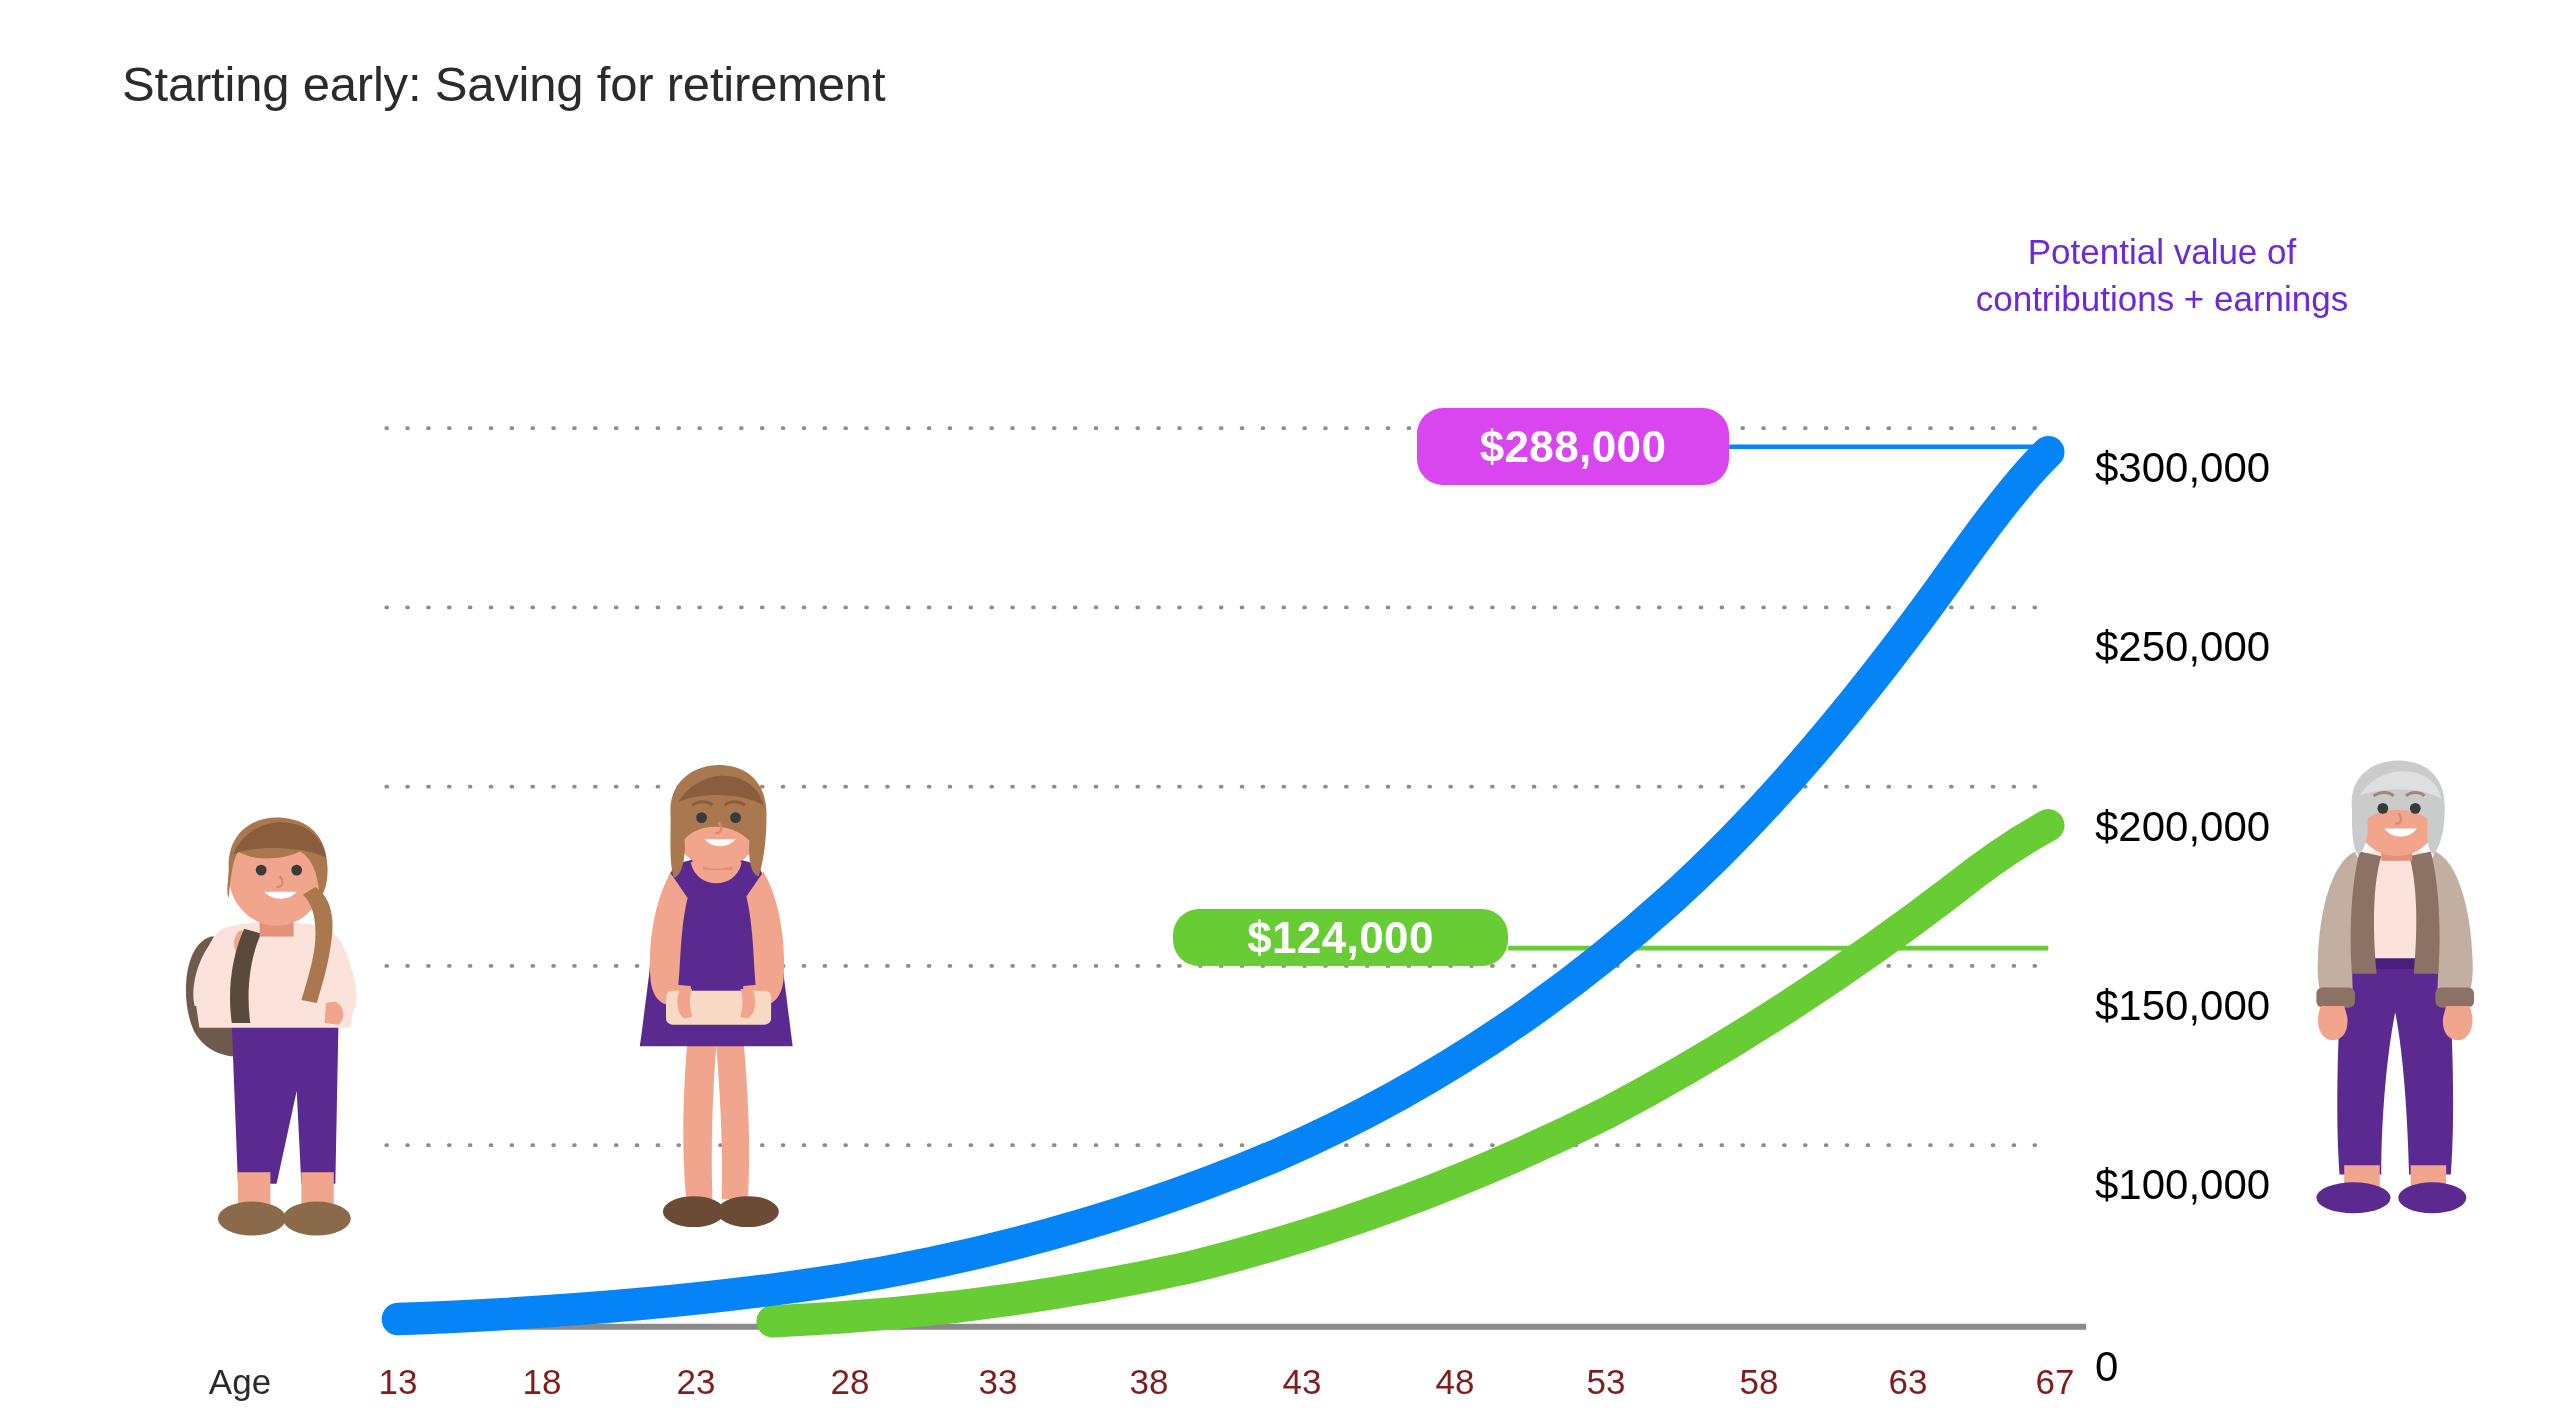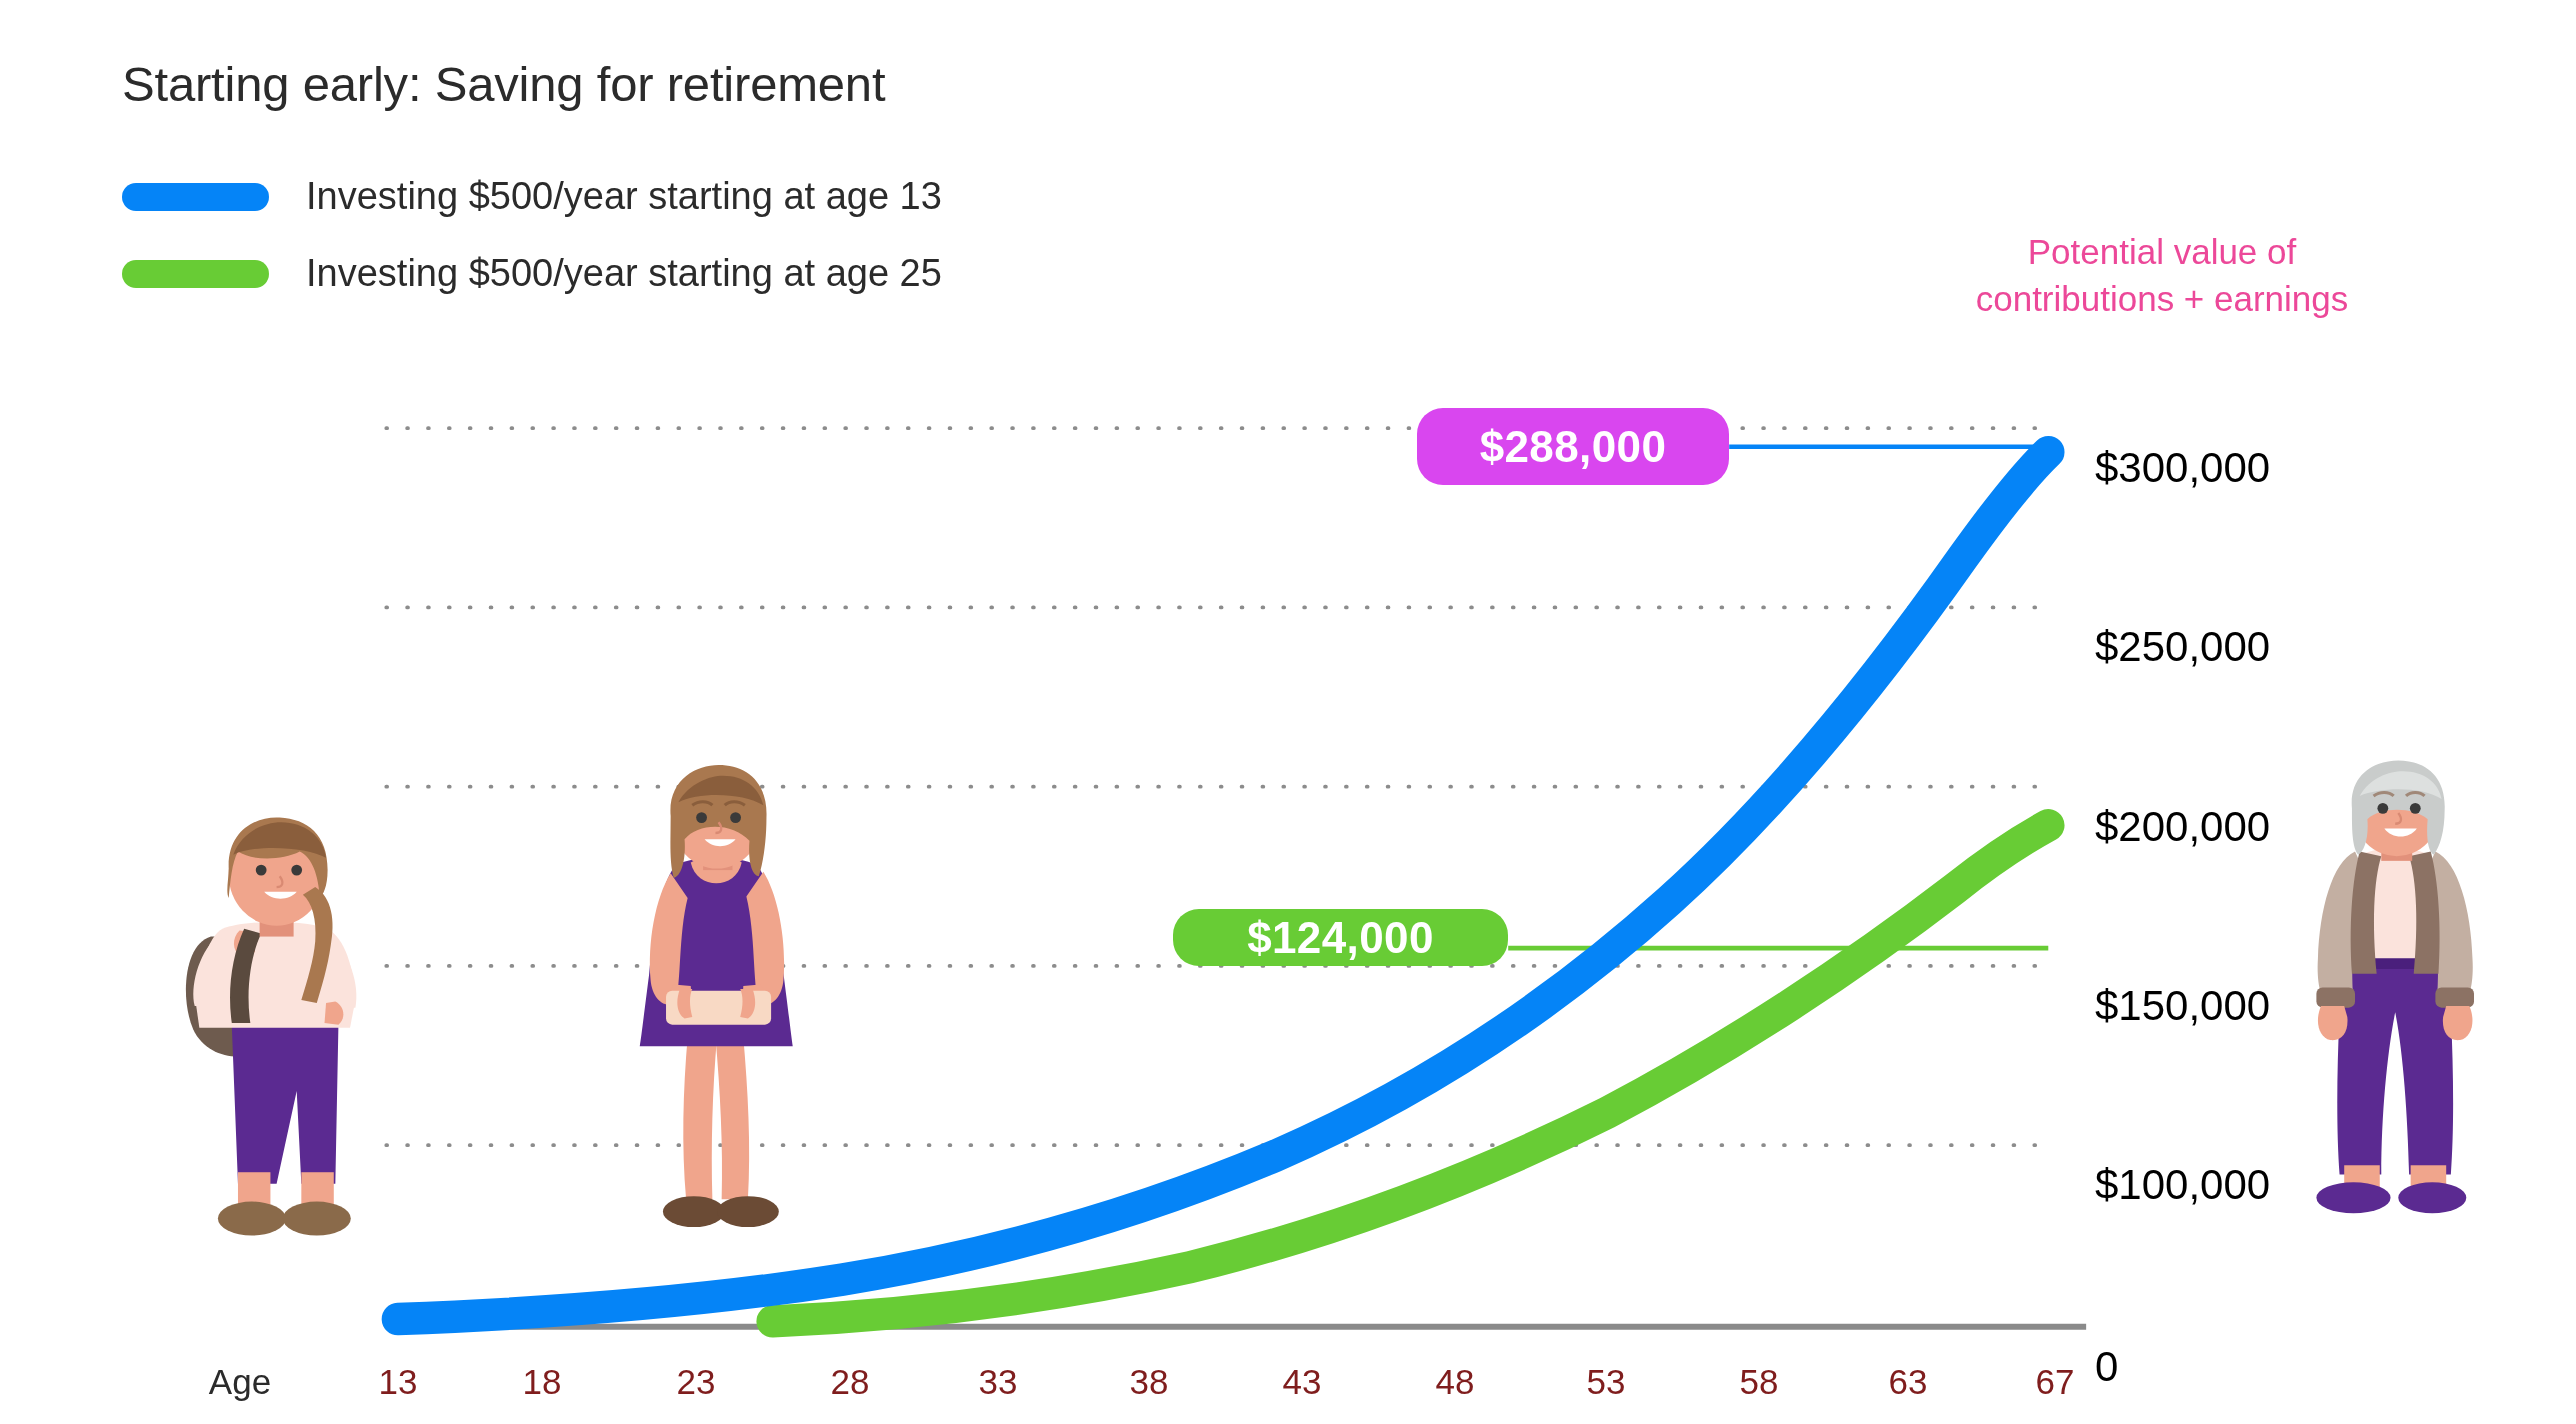--- a/index.html
+++ b/index.html
@@ -59,21 +59,21 @@
 
   
   #y-axis-caption {
     position: absolute;
     left: 1915px;
     top: 228px;
     width: 494px;
     text-align: center;
     font-size: 35px;
     line-height: 1.35;
-    color: #ec4899;
+    color: #6d28d9;
   }
 
   
   #plot {
     position: absolute;
     left: 0;
     top: 0;
     width: 2576px;
     height: 1425px;
   }
@@ -136,30 +136,20 @@
     background: #68CC35;
   }
 </style>
 </head>
 <body>
 
 <div id="stage">
 
   <div id="chart-title">Starting early: Saving for retirement</div>
 
-  <div id="legend">
-    <div class="legend-row">
-      <span class="legend-swatch" style="background:#0584F7;"></span>
-      <span class="legend-label">Investing $500/year starting at age 13</span>
-    </div>
-    <div class="legend-row">
-      <span class="legend-swatch" style="background:#68CC35;"></span>
-      <span class="legend-label">Investing $500/year starting at age 25</span>
-    </div>
-  </div>
 
   <div id="y-axis-caption">
     <div>Potential value of</div>
     <div>contributions + earnings</div>
   </div>
 
   <svg id="plot" viewBox="0 0 3334 1844">
 
     <g stroke="#8c8c8c" stroke-width="5" stroke-linecap="round" stroke-dasharray="1 26">
       <line x1="500" y1="554" x2="2660" y2="554"></line>

